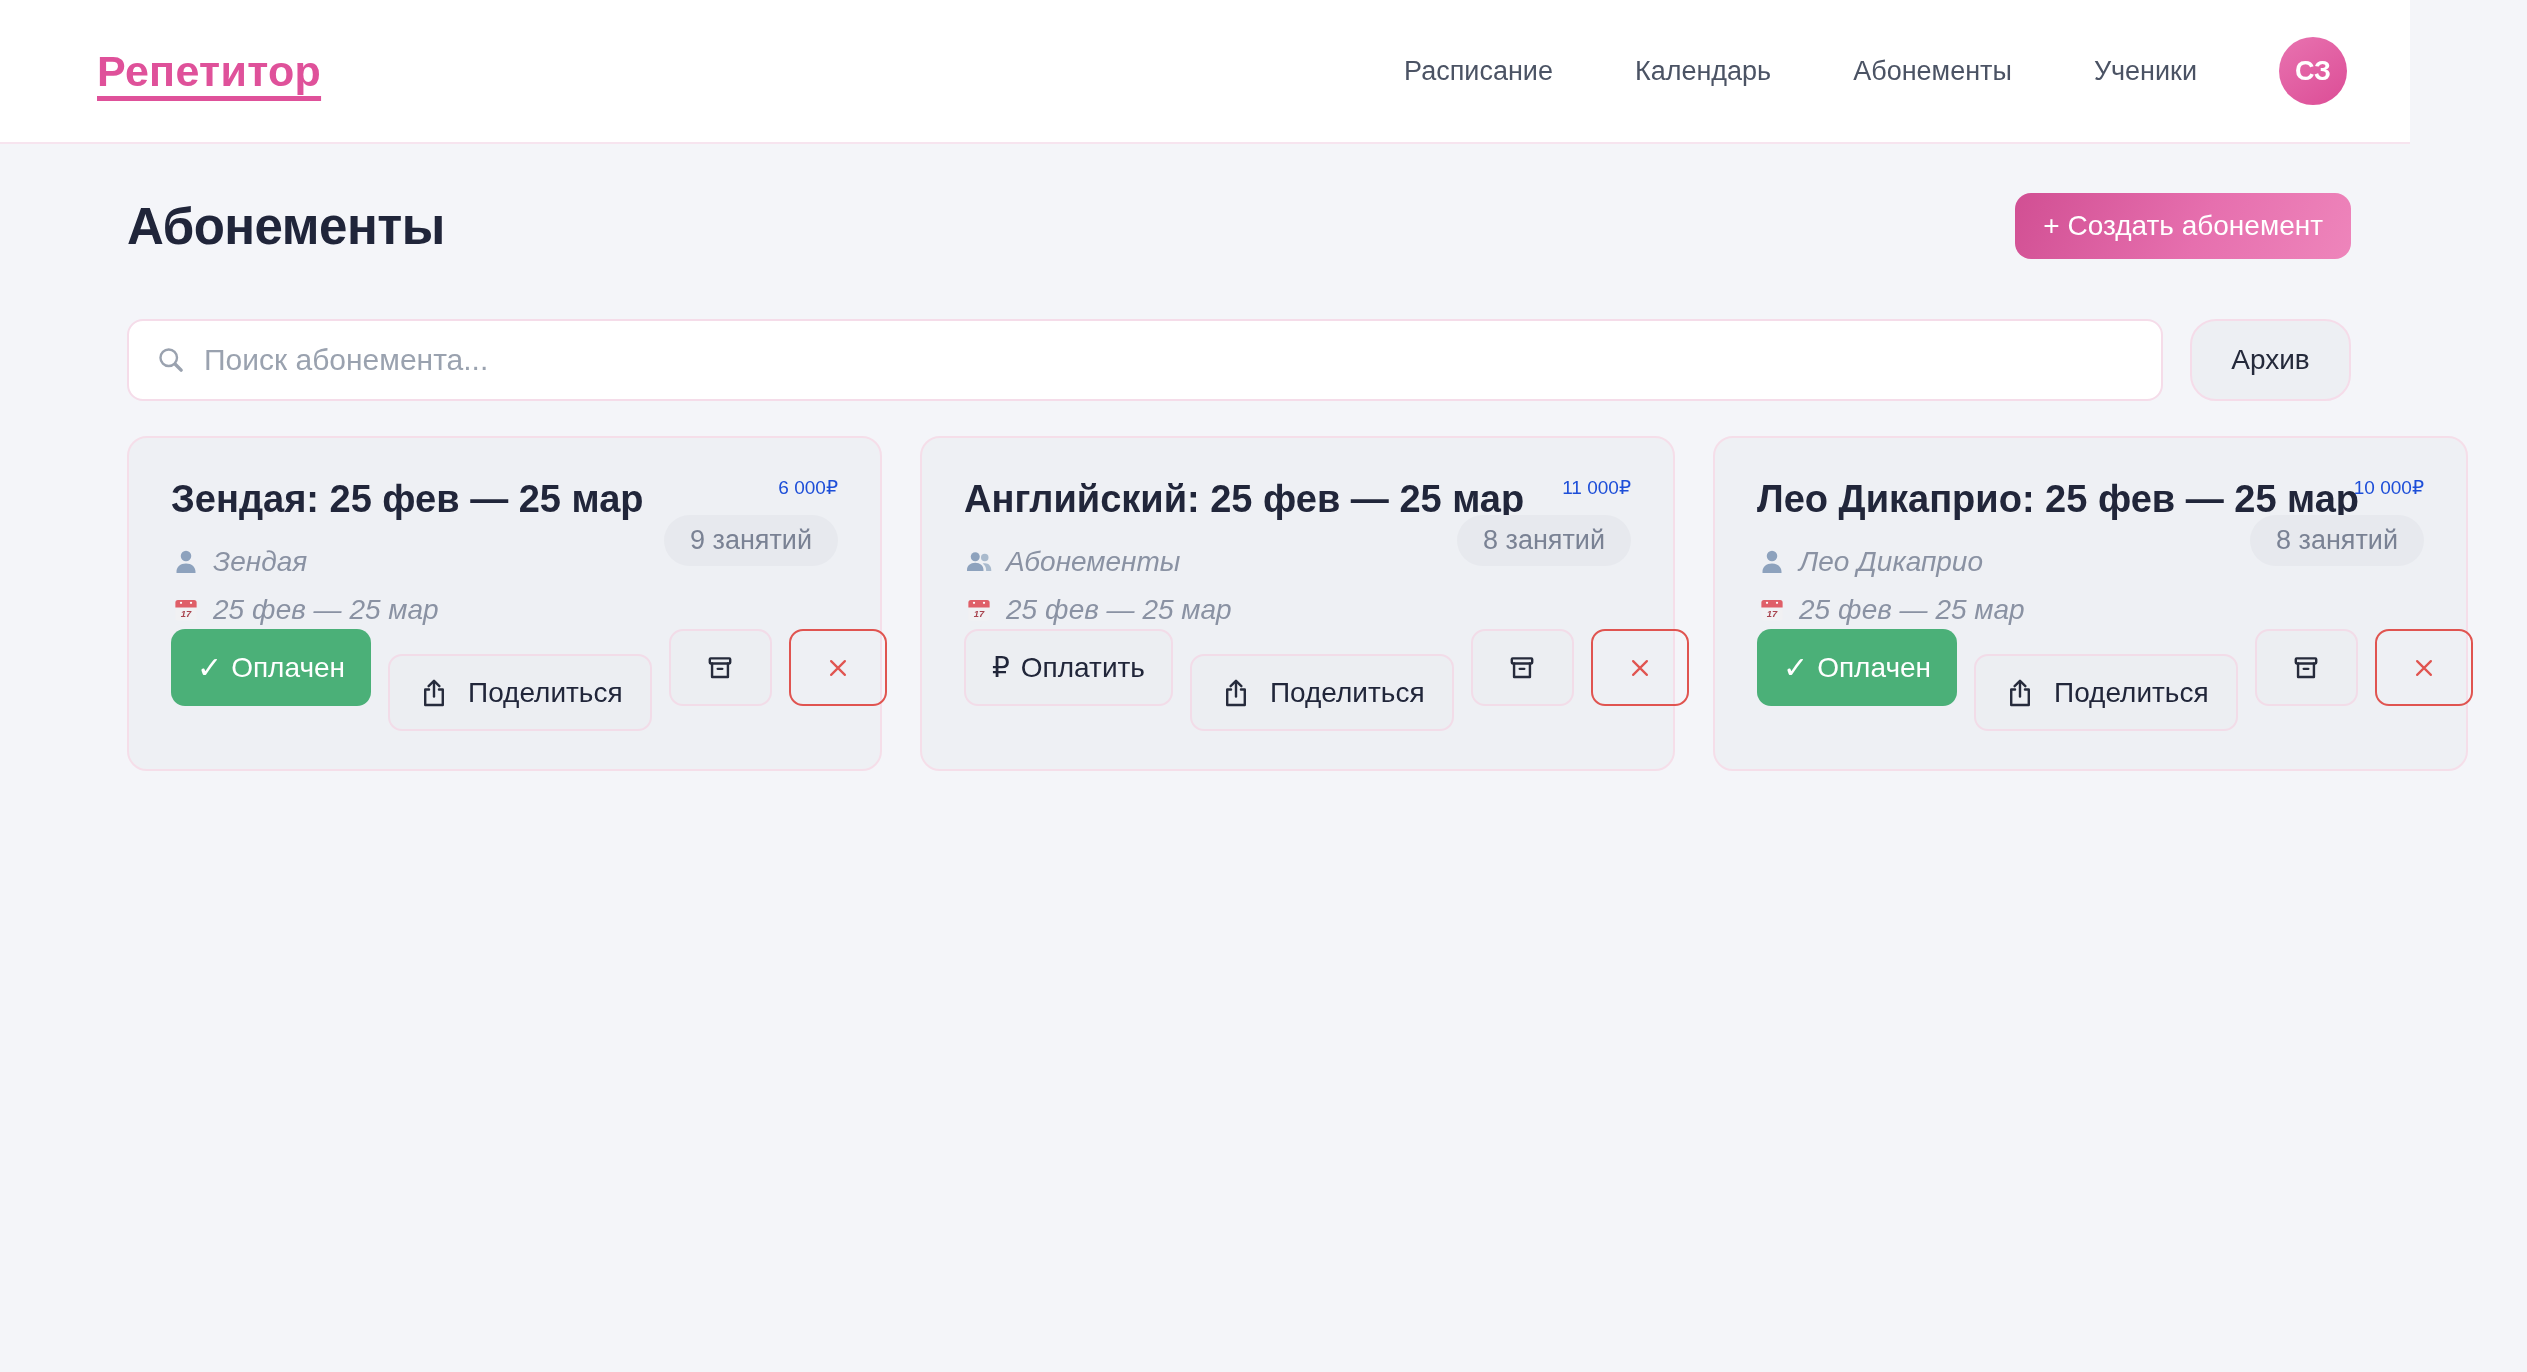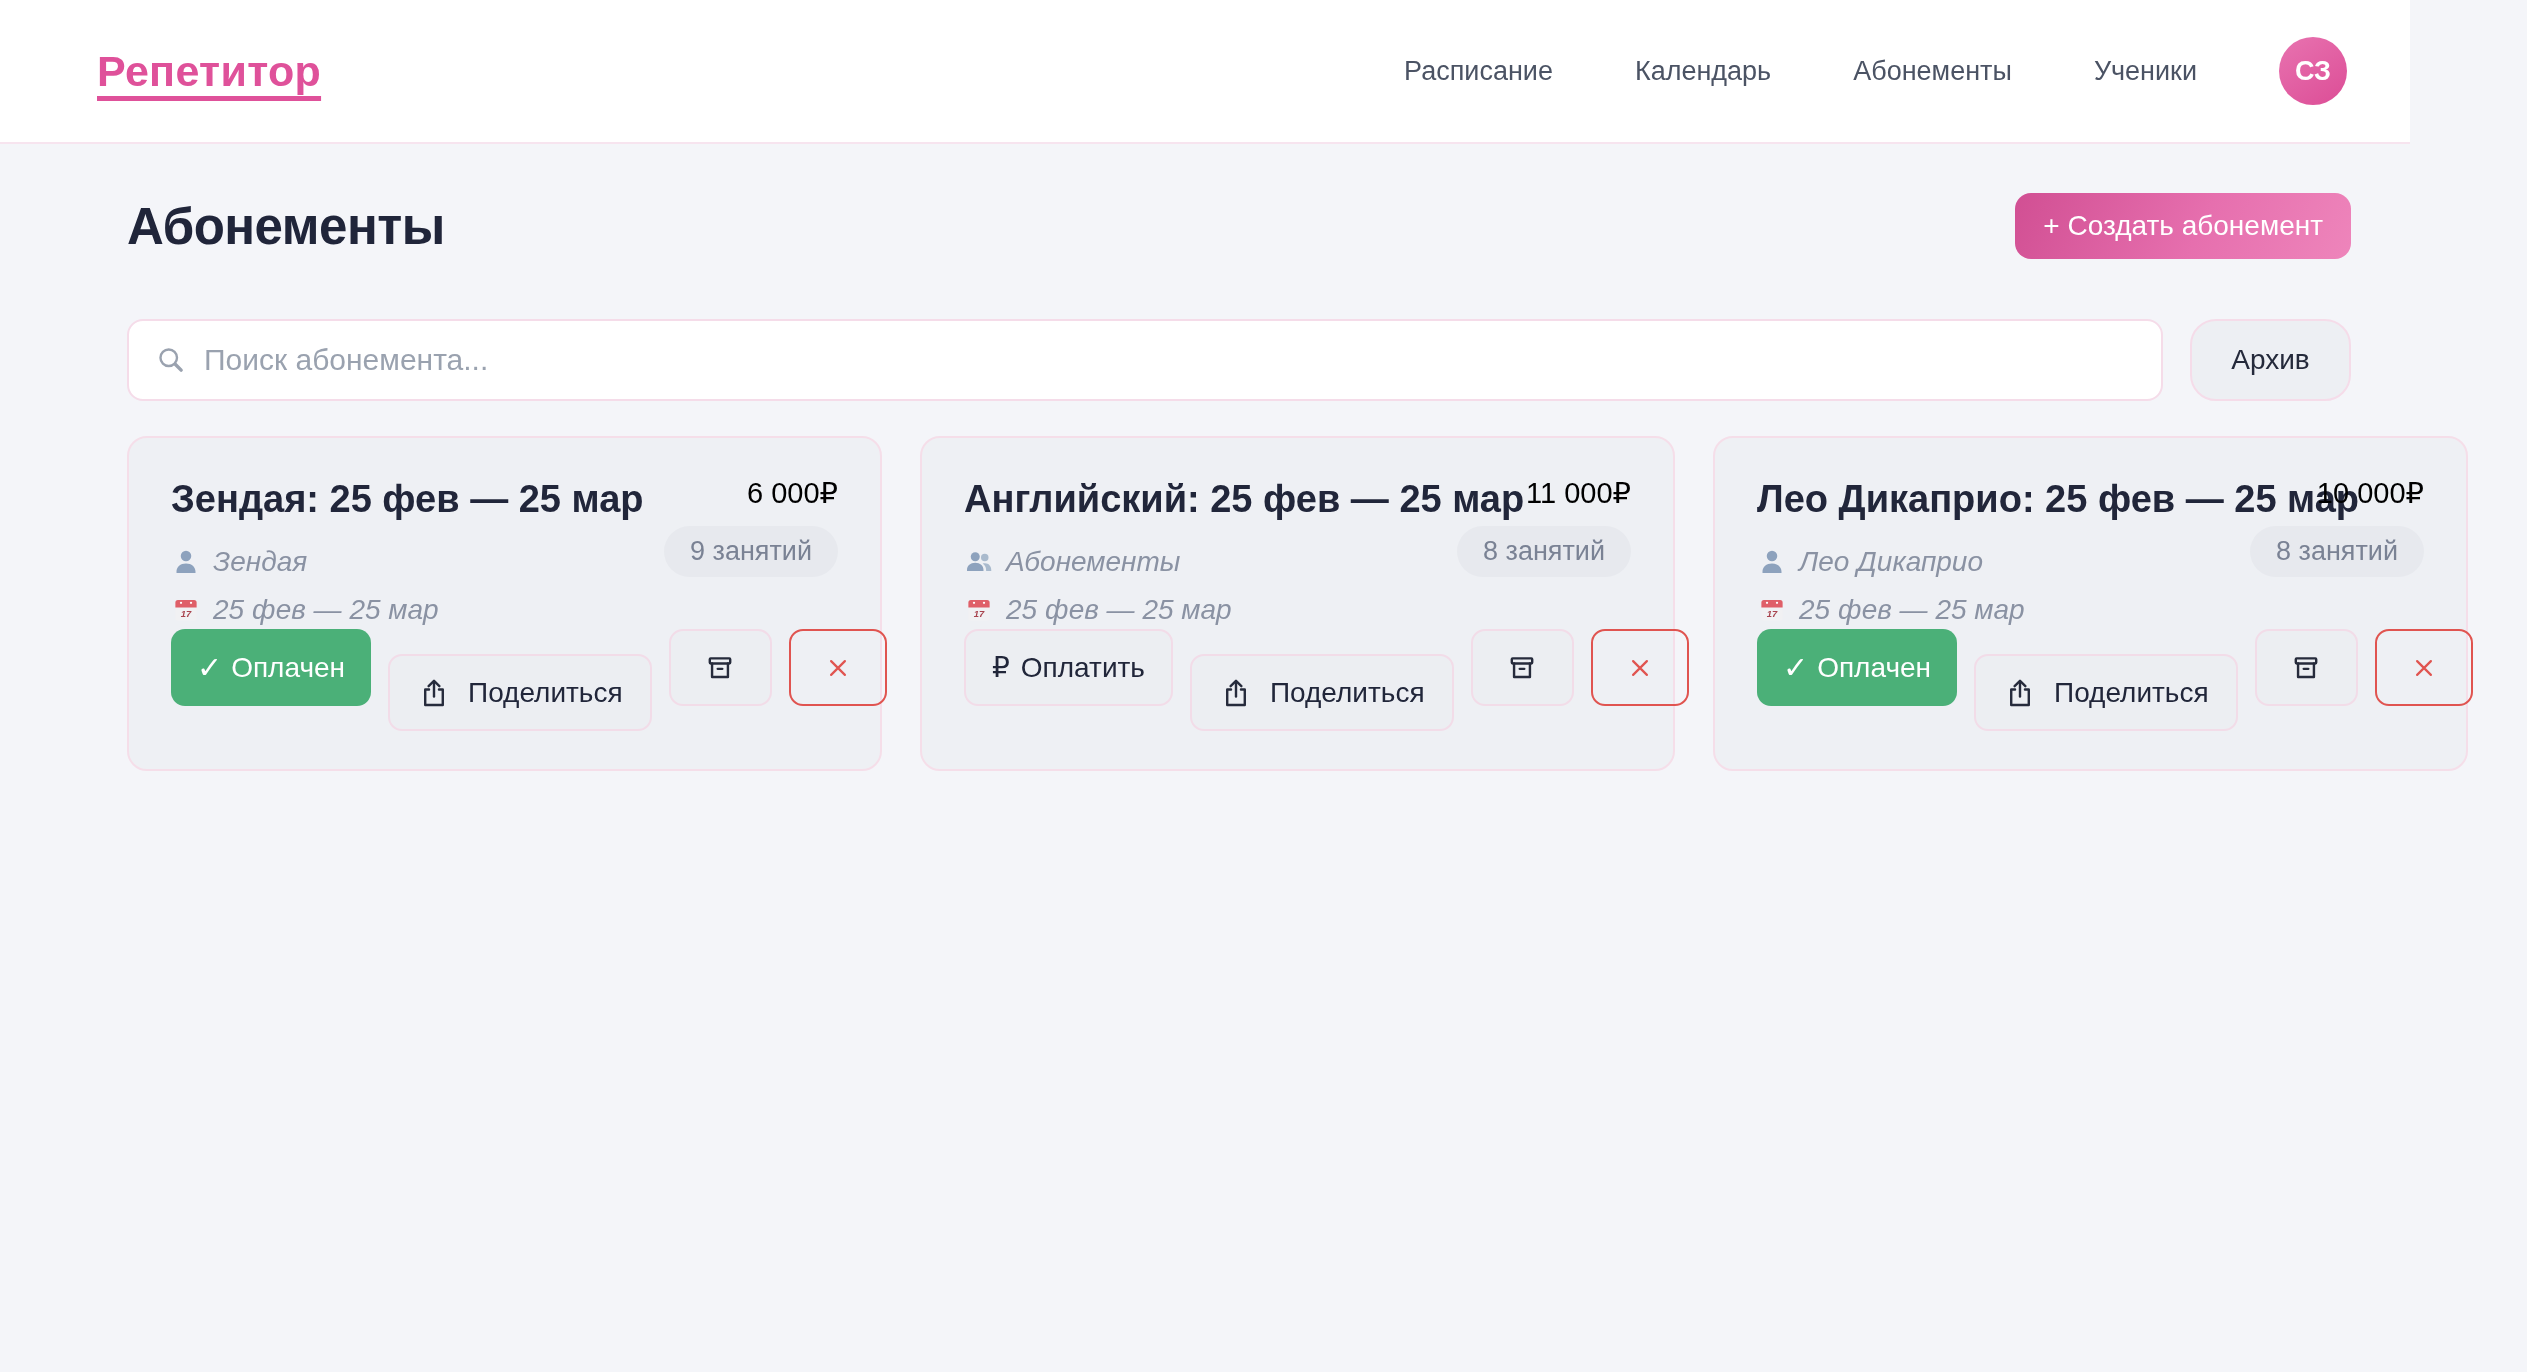--- a/index.html
+++ b/index.html
@@ -66,21 +66,21 @@
     padding:40px 42px 38px 42px;
     display:flex;flex-direction:column;
   }
   .card-head{display:flex;justify-content:space-between;}
   .card-left{flex:1;min-width:0;padding-right:16px;}
   .card-title{font-size:38px;font-weight:700;color:#21263a;line-height:1.15;white-space:nowrap;}
   .meta-row{display:flex;align-items:center;gap:12px;color:#8a92a3;font-size:28px;font-style:italic;}
   .meta-row.student{margin-top:24px;}
   .meta-row.period{margin-top:16px;}
   .card-right{display:flex;flex-direction:column;align-items:flex-end;flex:none;}
-  .price{font-size:29px;color:#000000;white-space:nowrap;line-height:1.1;}
+  .price{font-size:19px;color:#1d4ed8;white-space:nowrap;line-height:1.1;}
   .badge{
     margin-top:16px;background:#e7e9ee;border-radius:999px;
     padding:10px 26px;font-size:27px;color:#7a8294;white-space:nowrap;
   }
 
   .actions{margin-top:auto;display:flex;gap:17px;}
   .btn{
     height:77px;border-radius:14px;box-sizing:border-box;cursor:pointer;
     display:flex;align-items:center;justify-content:center;
     font-size:28px;font-family:inherit;color:#21263a;

